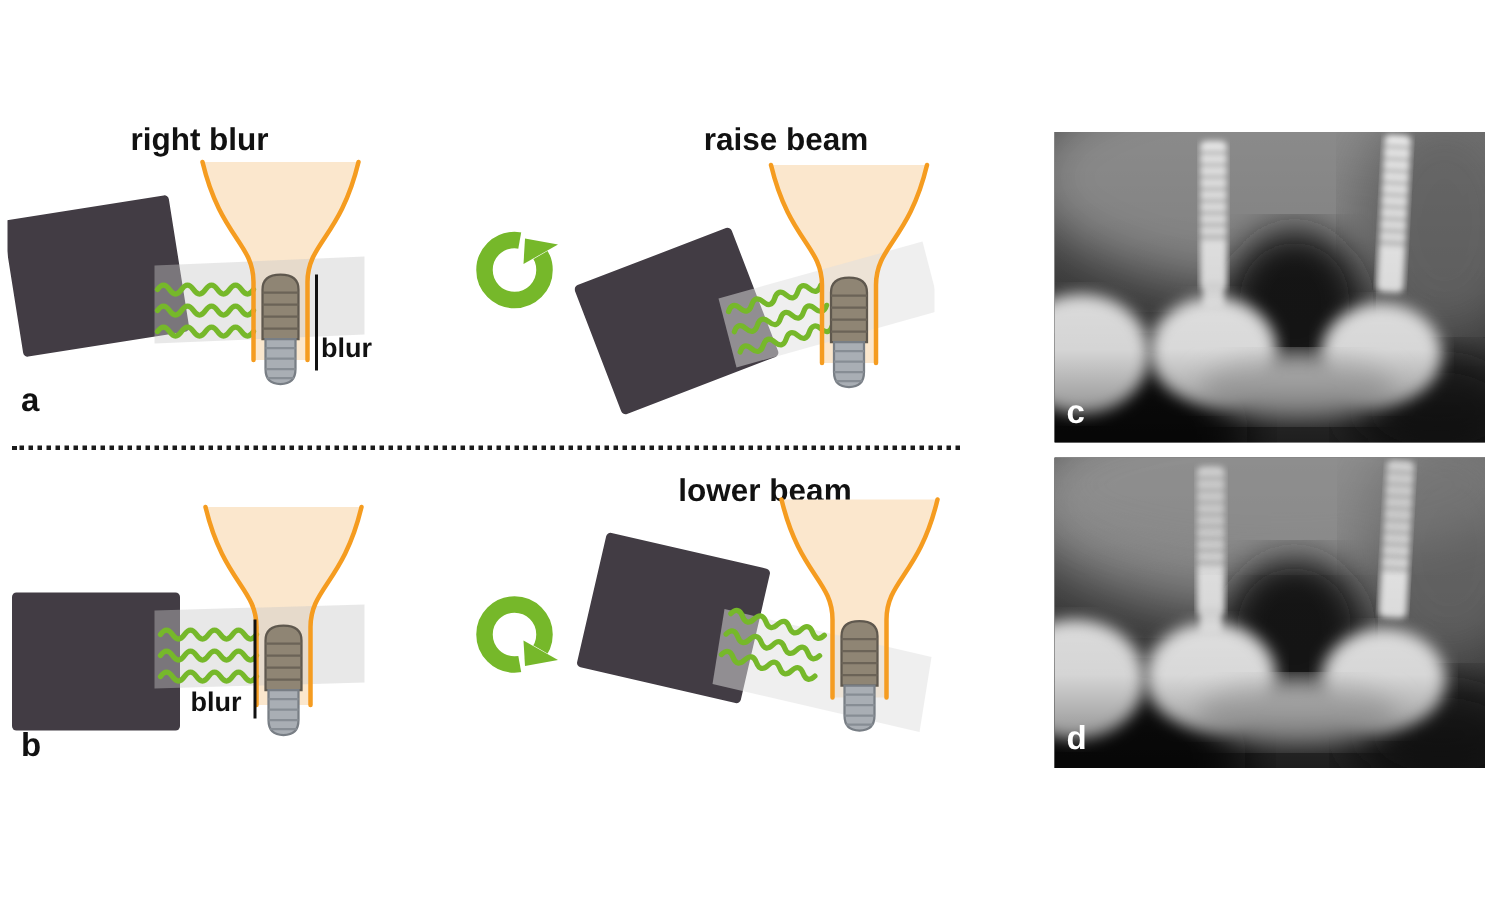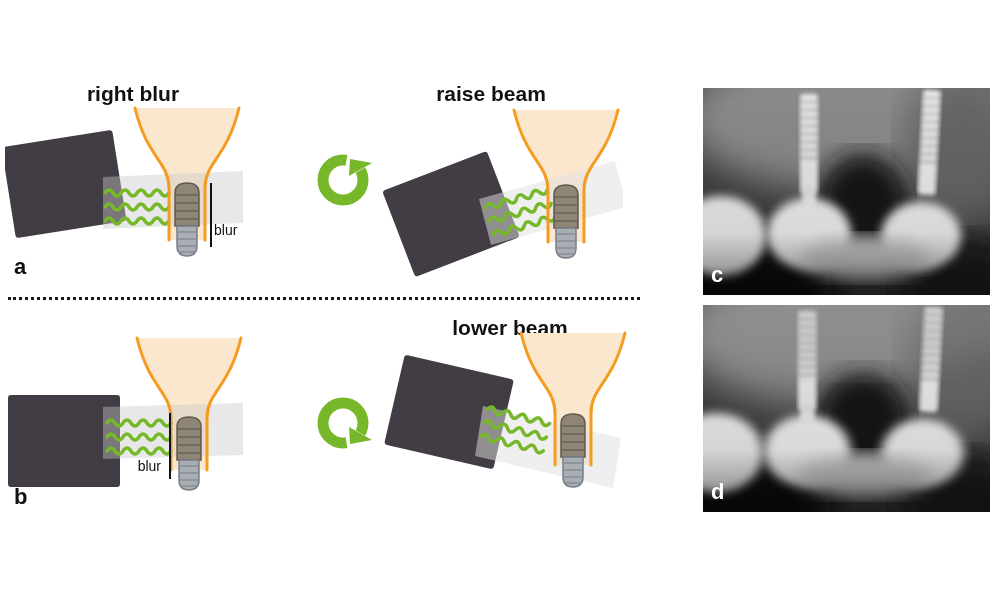--- a/index.html
+++ b/index.html
@@ -3,21 +3,21 @@
 <meta charset="utf-8">
 <style>
   html,body{margin:0;padding:0;background:#ffffff;}
   .canvas{
     position:relative;width:1000px;height:600px;background:#ffffff;overflow:hidden;
     font-family:"Liberation Sans",sans-serif;color:#111;
   }
   .fig-title{position:absolute;font-weight:bold;font-size:21px;text-align:center;white-space:nowrap;}
   .panel-letter{position:absolute;font-weight:bold;font-size:22px;}
   .panel-letter.light{color:#ffffff;}
-  .blur-label{position:absolute;font-size:14px;}
+  .blur-label{position:absolute;font-size:18px;font-weight:bold;}
   .blur-label.right-align{text-align:right;}
   .divider{position:absolute;left:8px;top:297px;width:632px;border-top:3px dotted #1b1b1b;height:0;}
   svg.diag,svg.arrow,svg.xray{position:absolute;display:block;}
   .xray-frame{position:absolute;overflow:hidden;background:#222;}
 </style>
 </head>
 <body>
 
 <div class="canvas">
 
@@ -105,21 +105,21 @@
     <use href="#funnel-stroke" transform="translate(130,3)"></use>
     <line x1="206" y1="78" x2="206" y2="142" stroke="#111" stroke-width="2"></line>
   </svg>
   <div class="blur-label" style="left:214px;top:222px;width:50px;">blur</div>
   <div class="panel-letter" style="left:14px;top:254px;">a</div>
 
   <svg class="arrow" style="left:308px;top:145px;" width="70" height="70">
     <use href="#rot-arrow"></use>
   </svg>
 
-  <div class="fig-title" style="left:401px;top:82px;width:180px;">raise beam</div>
+  <div class="fig-title" style="left:434px;top:82px;width:180px;">raise beam</div>
 
   <svg class="diag" style="left:383px;top:103px;" width="240" height="200">
     <use href="#funnel-fill" transform="translate(131,7)"></use>
     <g transform="translate(12,65) rotate(-21 56 46)">
       <rect width="112" height="92" rx="3" style="fill:var(--sensor-dark)"></rect>
     </g>
     <polygon points="96,96 232,58 244,104 108,142" fill="#e0e0e0" opacity="0.5"></polygon>
     <g transform="rotate(-16 170 100)" style="stroke:var(--beam-green)" stroke-width="3.5" stroke-linecap="round" fill="none">
       <use href="#wave" transform="translate(104,86)"></use>
       <use href="#wave" transform="translate(104,100)"></use>

